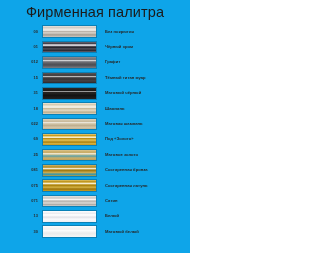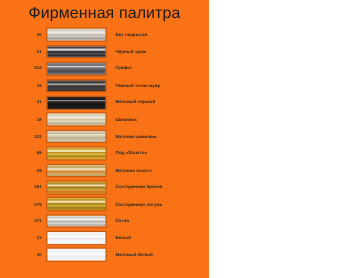--- a/index.html
+++ b/index.html
@@ -5,21 +5,21 @@
   html,body{margin:0;padding:0;}
   body{
     width:190px;height:253px;
     background:#ffffff;
     font-family:"Liberation Sans","DejaVu Sans",sans-serif;
     overflow:hidden;
   }
   .sheet{
     width:190px;height:253px;
     position:relative;
-    background:#f97316;
+    background:#0ea5e9;
     box-sizing:border-box;
   }
   .title{
     text-align:center;
     font-size:14.5px;
     font-weight:400;
     color:#1b1b1b;
     letter-spacing:0.1px;
     padding-top:4px;
     padding-bottom:3px;

